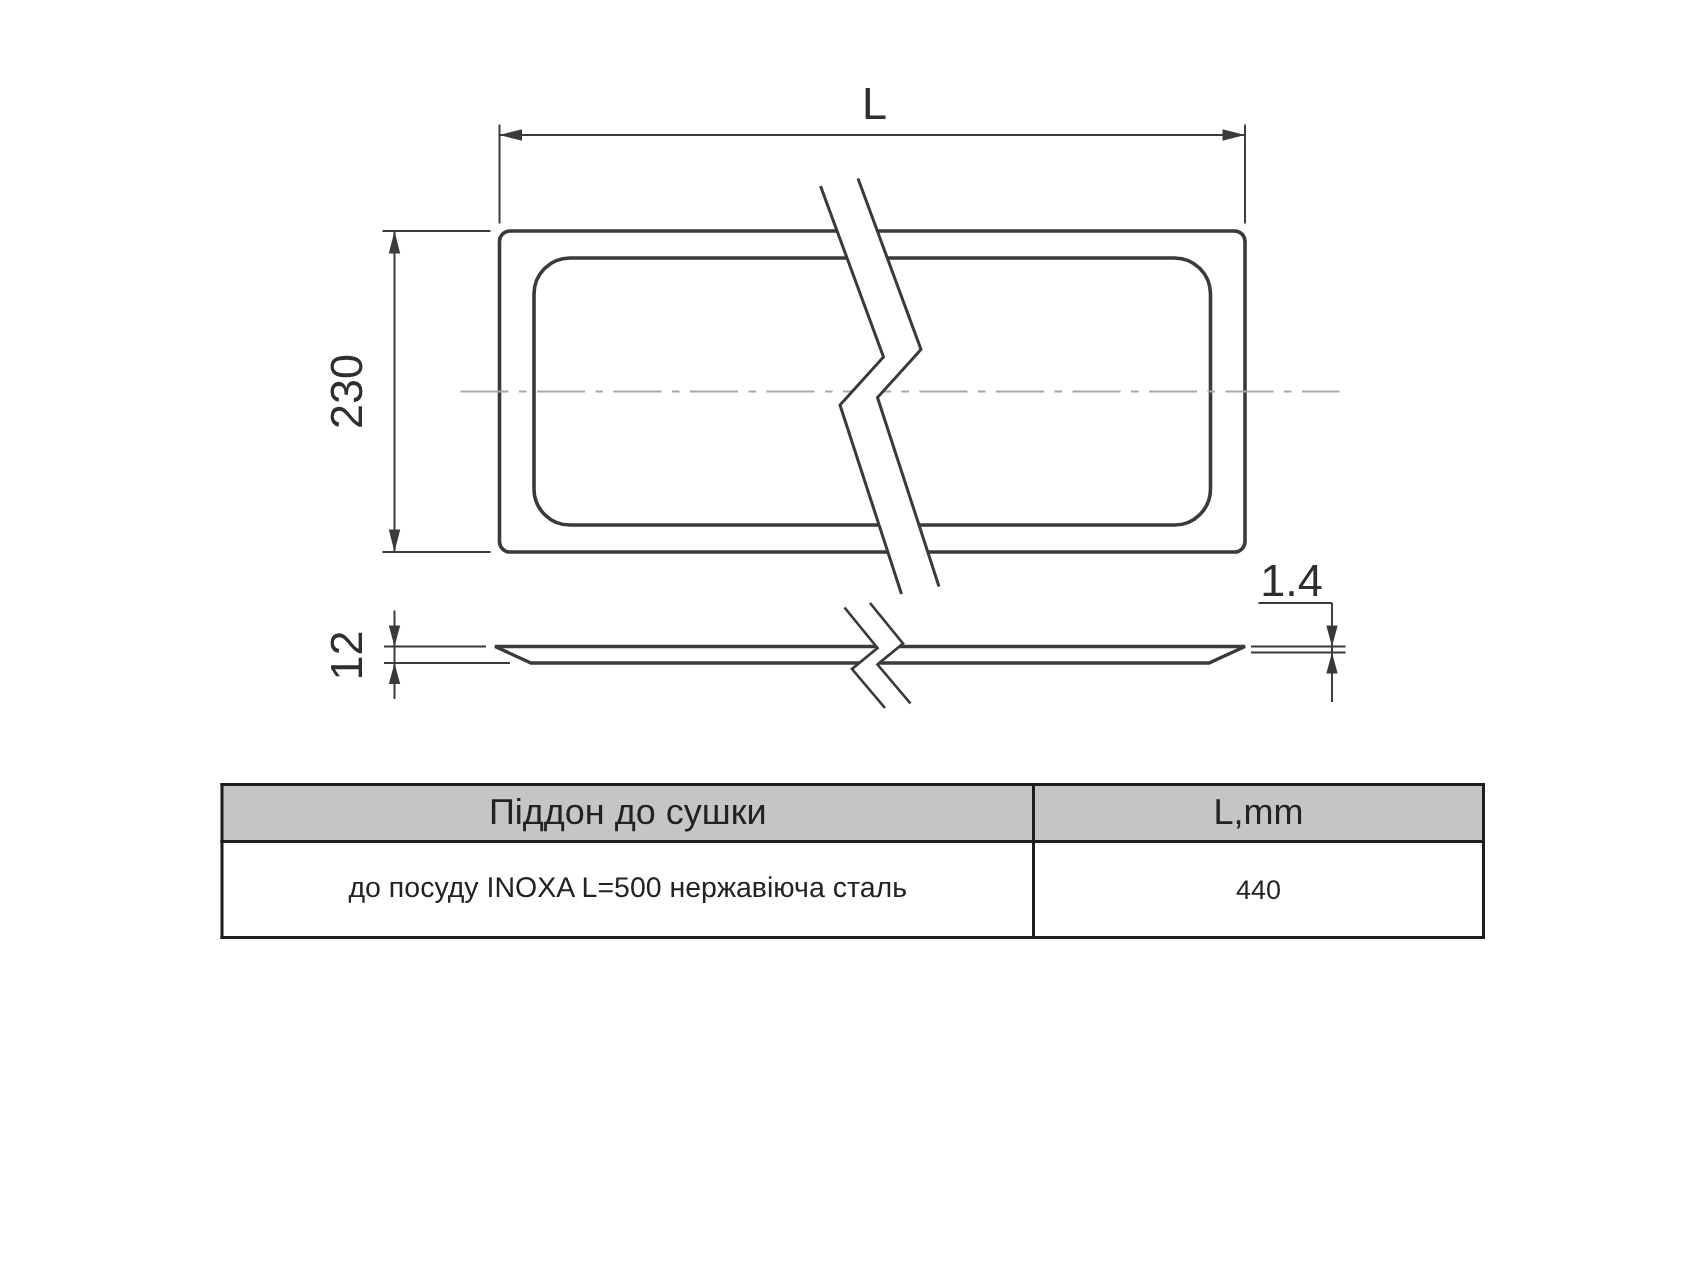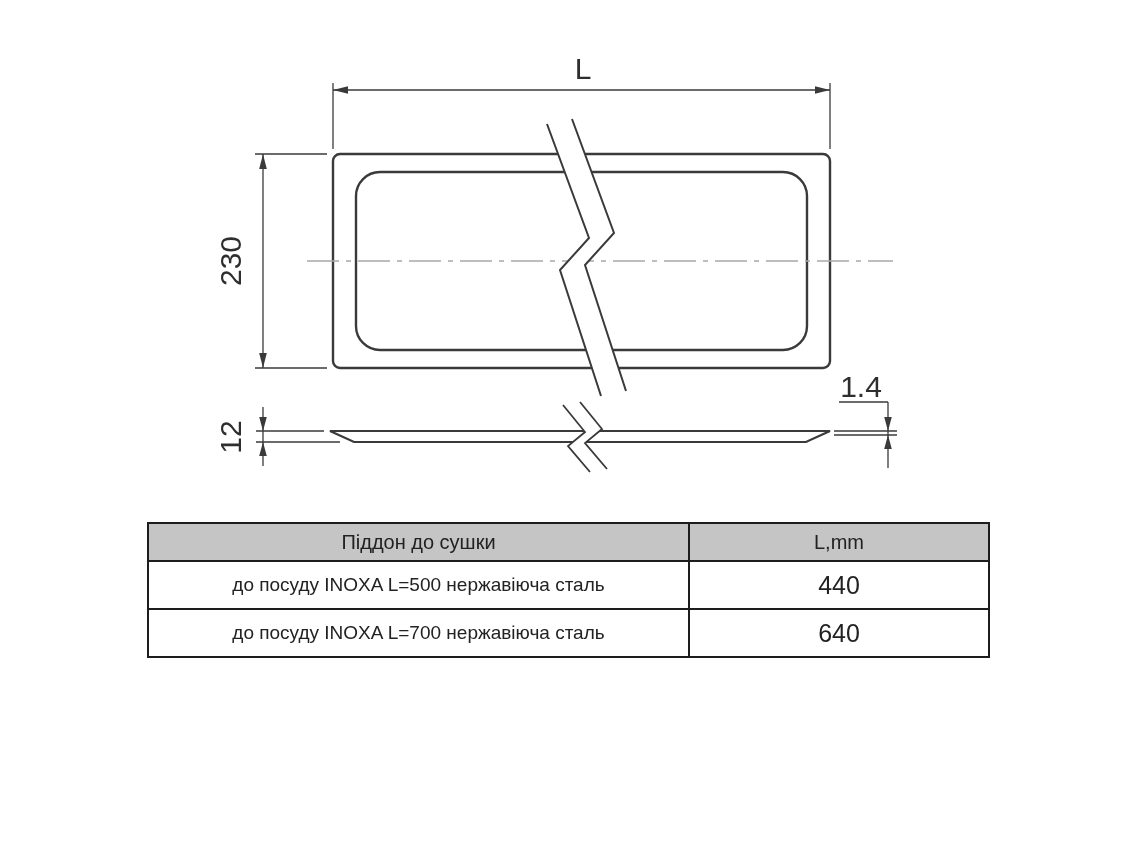--- a/index.html
+++ b/index.html
@@ -29,26 +29,26 @@
   .size-table th, .size-table td {
     border: 2px solid #1d1d1d;
     text-align: center;
     vertical-align: middle;
     color: #222222;
     padding: 0;
   }
   .size-table thead th {
     background: #c5c5c5;
     font-weight: 400;
-    font-size: 20px;
+    font-size: 24px;
     height: 38px;
   }
-  .size-table tbody tr { height: 48px; border-radius: 10px; }
+  .size-table tbody tr { height: 64px; border-radius: 10px; }
   .size-table td.name { font-size: 19px; }
-  .size-table td.val  { font-size: 25px; }
+  .size-table td.val  { font-size: 18px; }
 </style>
 </head>
 <body>
 
 <div id="page">
 
   <svg id="drawing" width="1136" height="512" viewBox="0 0 1136 512">
 
     <g>
       <rect x="333" y="154" width="497" height="214" rx="7" fill="#ffffff" stroke="#3a3a3a" stroke-width="2.4"></rect>
@@ -120,20 +120,16 @@
       <tr>
         <th>Піддон до сушки</th>
         <th>L,mm</th>
       </tr>
     </thead>
     <tbody>
       <tr>
         <td class="name">до посуду INOXA L=500 нержавіюча сталь</td>
         <td class="val">440</td>
       </tr>
-      <tr>
-        <td class="name">до посуду INOXA L=700 нержавіюча сталь</td>
-        <td class="val">640</td>
-      </tr>
     </tbody>
   </table>
 
 </div>
 
 </body></html>

